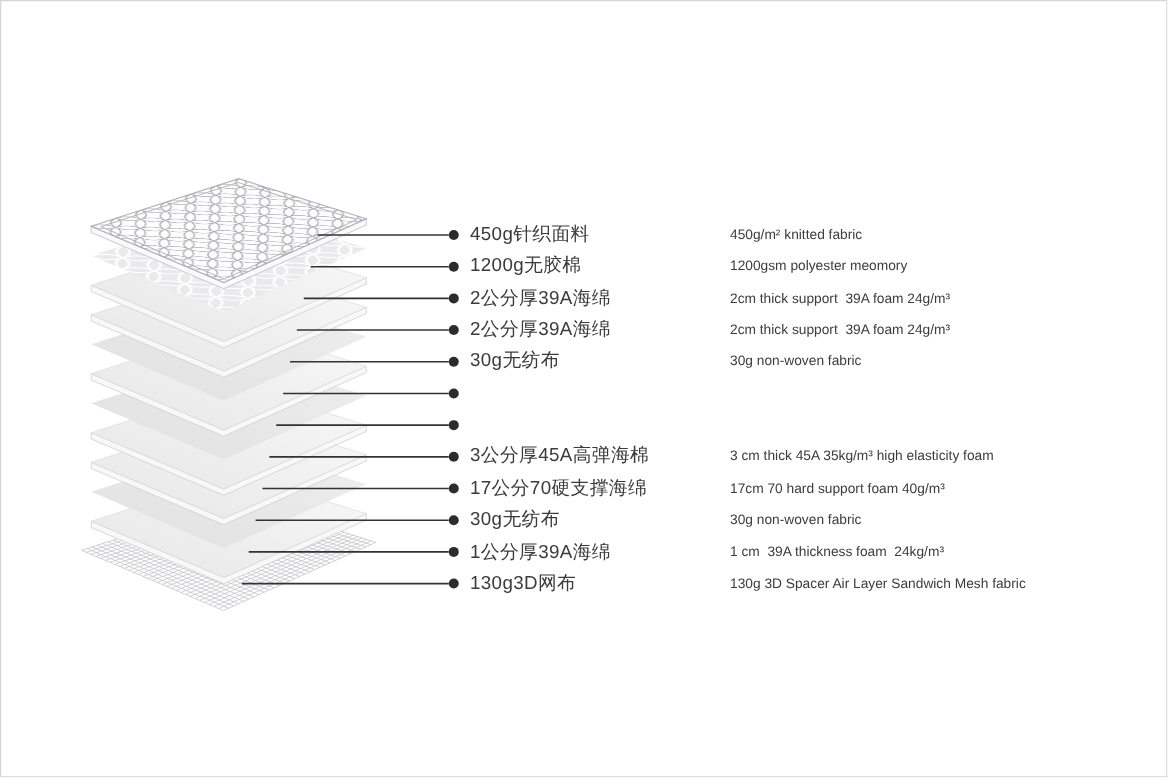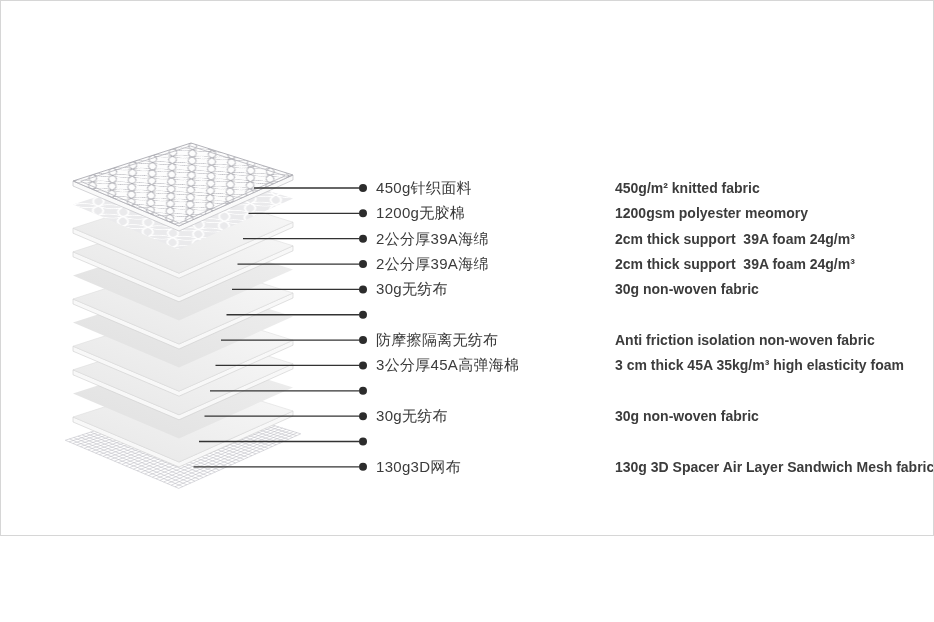--- a/index.html
+++ b/index.html
@@ -1,34 +1,34 @@
 <!DOCTYPE html>
 <html><head>
 <meta charset="utf-8">
 <style>
   html,body{margin:0;padding:0;background:#ffffff;}
   .canvas{
     position:relative;
-    width:934px;height:536px;
+    width:934px;height:622px;
     box-sizing:border-box;
     background:#ffffff;
     border:1px solid #d6d6d6;
     overflow:hidden;
     font-family:"Liberation Sans","DejaVu Sans",sans-serif;
   }
   #diagram{position:absolute;left:0;top:0;width:934px;height:622px;}
   #diagram svg{position:absolute;left:0;top:0;}
   .row{position:absolute;left:0;width:934px;height:24px;}
   .cn{
     position:absolute;left:375px;top:0;height:24px;line-height:24px;
     font-size:15px;color:#3b3b3b;white-space:pre;letter-spacing:0.3px;
   }
   .en{
-    position:absolute;left:614px;top:0;height:24px;line-height:24px;
-    font-size:14px;color:#3c3c3c;white-space:pre;font-weight:bold;
+    position:absolute;left:583px;top:0;height:24px;line-height:24px;
+    font-size:11px;color:#3c3c3c;white-space:pre;
   }
 </style>
 </head>
 <body>
 
 <div class="canvas">
 
   <div id="diagram">
       <svg width="934" height="622" viewBox="0 0 934 622" xmlns="http://www.w3.org/2000/svg">
         <defs>
@@ -182,32 +182,34 @@
     <div class="en">2cm thick support  39A foam 24g/m³</div>
   </div>
   <div class="row" style="top:251px">
     <div class="cn">2公分厚39A海绵</div>
     <div class="en">2cm thick support  39A foam 24g/m³</div>
   </div>
   <div class="row" style="top:276px">
     <div class="cn">30g无纺布</div>
     <div class="en">30g non-woven fabric</div>
   </div>
-  <div class="row" style="top:327px">
-    <div class="cn">防摩擦隔离无纺布</div>
-    <div class="en">Anti friction isolation non-woven fabric</div>
-  </div>
   <div class="row" style="top:352px">
     <div class="cn">3公分厚45A高弹海棉</div>
     <div class="en">3 cm thick 45A 35kg/m³ high elasticity foam</div>
   </div>
+  <div class="row" style="top:378px">
+    <div class="cn">17公分70硬支撑海绵</div>
+    <div class="en">17cm 70 hard support foam 40g/m³</div>
+  </div>
   <div class="row" style="top:403px">
     <div class="cn">30g无纺布</div>
     <div class="en">30g non-woven fabric</div>
   </div>
   <div class="row" style="top:429px">
+    <div class="cn">1公分厚39A海绵</div>
+    <div class="en">1 cm  39A thickness foam  24kg/m³</div>
   </div>
   <div class="row" style="top:454px">
     <div class="cn">130g3D网布</div>
     <div class="en">130g 3D Spacer Air Layer Sandwich Mesh fabric</div>
   </div>
 
 </div>
 
 </body></html>

